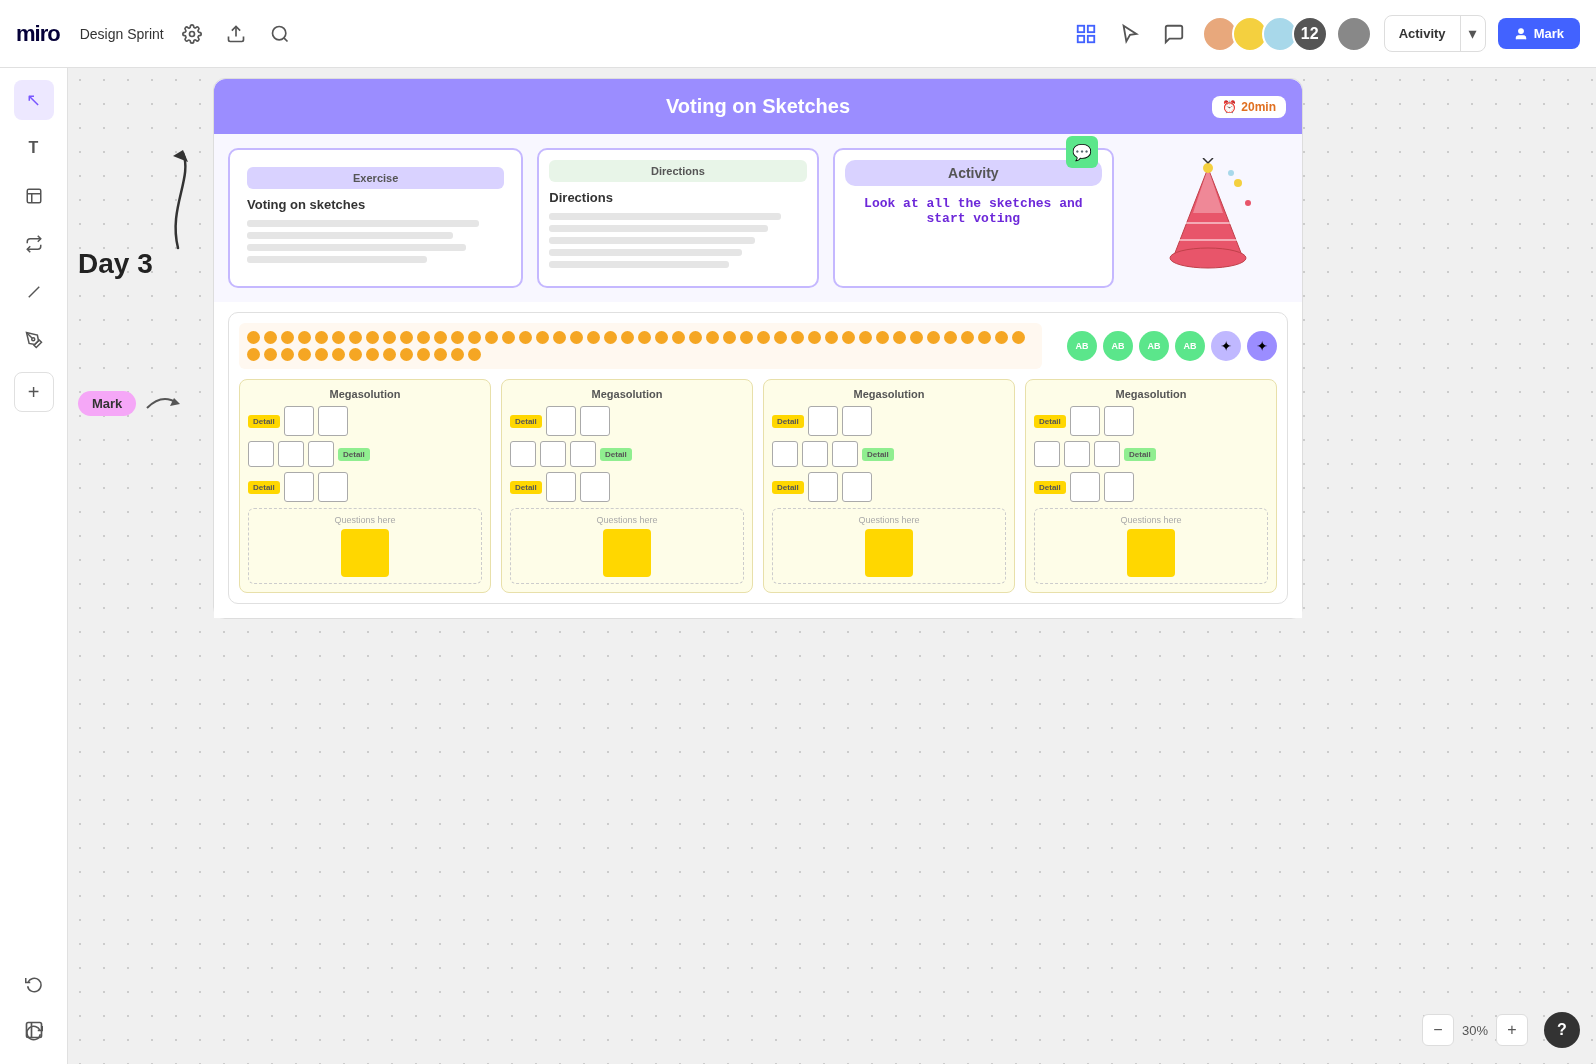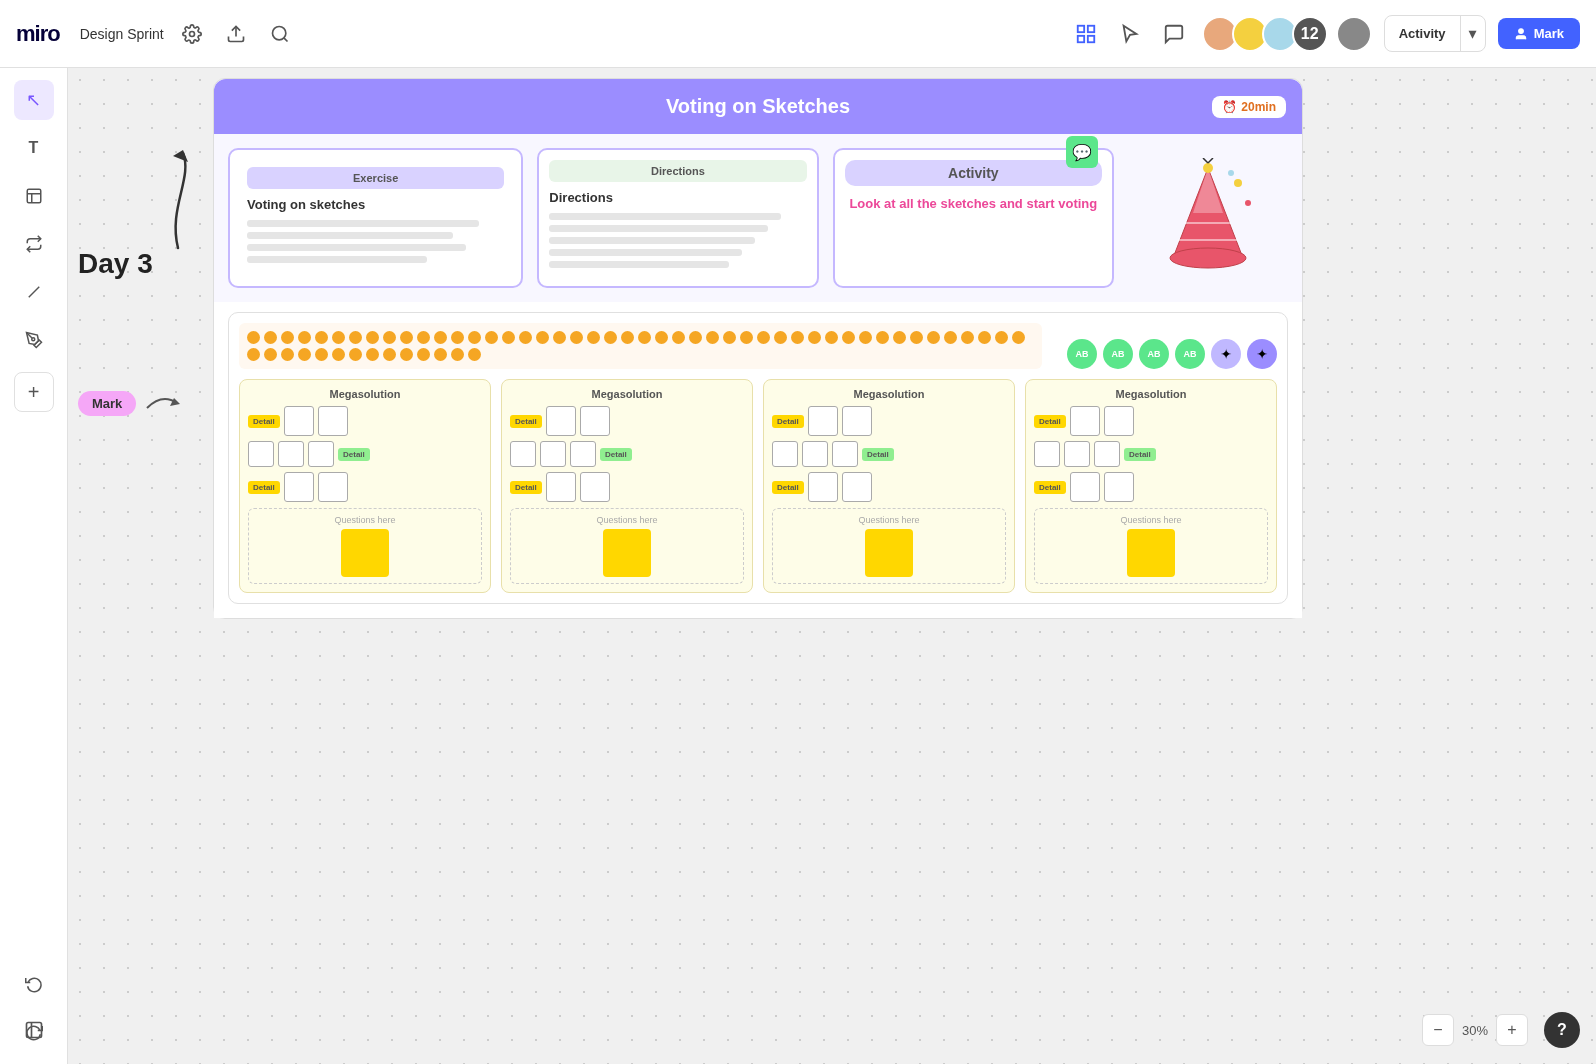--- a/index.html
+++ b/index.html
@@ -205,21 +205,21 @@
           <div style="height:7px;background:#e5e5e5;border-radius:3px;width:80%"></div>
           <div style="height:7px;background:#e5e5e5;border-radius:3px;width:75%"></div>
           <div style="height:7px;background:#e5e5e5;border-radius:3px;width:70%"></div>
         </div>
       </div>
 
       <div style="flex:1; background:#fff; border:2px solid #c5b8ff; border-radius:10px; padding:10px; position:relative;">
         <div style="background:#d9d2ff; border-radius:10px; text-align:center; padding:5px; font-size:14px; font-weight:700; color:#555; margin-bottom:8px;">Activity</div>
 
         <div style="position:absolute;top:-14px;right:14px;width:32px;height:32px;background:#5be68b;border-radius:6px;display:flex;align-items:center;justify-content:center;font-size:16px;">💬</div>
-        <div style="font-size:13px; font-weight:600; color:#ec4899; text-align:center; margin-top:10px;">Look at all the sketches and start voting</div>
+        <div style="font-size:13px; font-weight:600; color:#6d28d9; text-align:center; margin-top:10px;font-family:Liberation Mono, monospace;">Look at all the sketches and start voting</div>
       </div>
 
       <div style="width:160px; display:flex; align-items:center; justify-content:center; padding:10px;">
         <svg width="130" height="120" viewBox="0 0 130 120">
 
           <polygon points="65,10 30,100 100,100" fill="#e8556a" stroke="#c0404a" stroke-width="1"></polygon>
           <polygon points="65,10 80,55 50,55" fill="#fff" opacity="0.3"></polygon>
 
           <ellipse cx="65" cy="100" rx="38" ry="10" fill="#e8556a" stroke="#c0404a" stroke-width="1"></ellipse>
 
@@ -234,21 +234,21 @@
           <line x1="42" y1="65" x2="88" y2="65" stroke="rgba(255,255,255,0.5)" stroke-width="2"></line>
           <line x1="35" y1="82" x2="95" y2="82" stroke="rgba(255,255,255,0.5)" stroke-width="2"></line>
         </svg>
       </div>
     </div>
 
     <div style="padding:10px 14px 14px; background:#fff;">
 
       <div style="background:#fff; border:1px solid #e0e0e0; border-radius:10px; padding:10px;">
 
-        <div style="display:flex; align-items:flex-end; gap:25px; margin-bottom:10px;">
+        <div style="display:flex; align-items:center; gap:25px; margin-bottom:10px;">
           <div style="flex:1; display:flex; flex-wrap:wrap; gap:4px; background:#fff8f0; border-radius:6px; padding:8px;" id="dots-container">
           <div style="width: 13px; height: 13px; background: rgb(245, 166, 35); border-radius: 50%; flex-shrink: 0;"></div>
               <div style="width: 13px; height: 13px; background: rgb(245, 166, 35); border-radius: 50%; flex-shrink: 0;"></div>
               <div style="width: 13px; height: 13px; background: rgb(245, 166, 35); border-radius: 50%; flex-shrink: 0;"></div>
               <div style="width: 13px; height: 13px; background: rgb(245, 166, 35); border-radius: 50%; flex-shrink: 0;"></div>
               <div style="width: 13px; height: 13px; background: rgb(245, 166, 35); border-radius: 50%; flex-shrink: 0;"></div>
               <div style="width: 13px; height: 13px; background: rgb(245, 166, 35); border-radius: 50%; flex-shrink: 0;"></div>
               <div style="width: 13px; height: 13px; background: rgb(245, 166, 35); border-radius: 50%; flex-shrink: 0;"></div>
               <div style="width: 13px; height: 13px; background: rgb(245, 166, 35); border-radius: 50%; flex-shrink: 0;"></div>
               <div style="width: 13px; height: 13px; background: rgb(245, 166, 35); border-radius: 50%; flex-shrink: 0;"></div>

